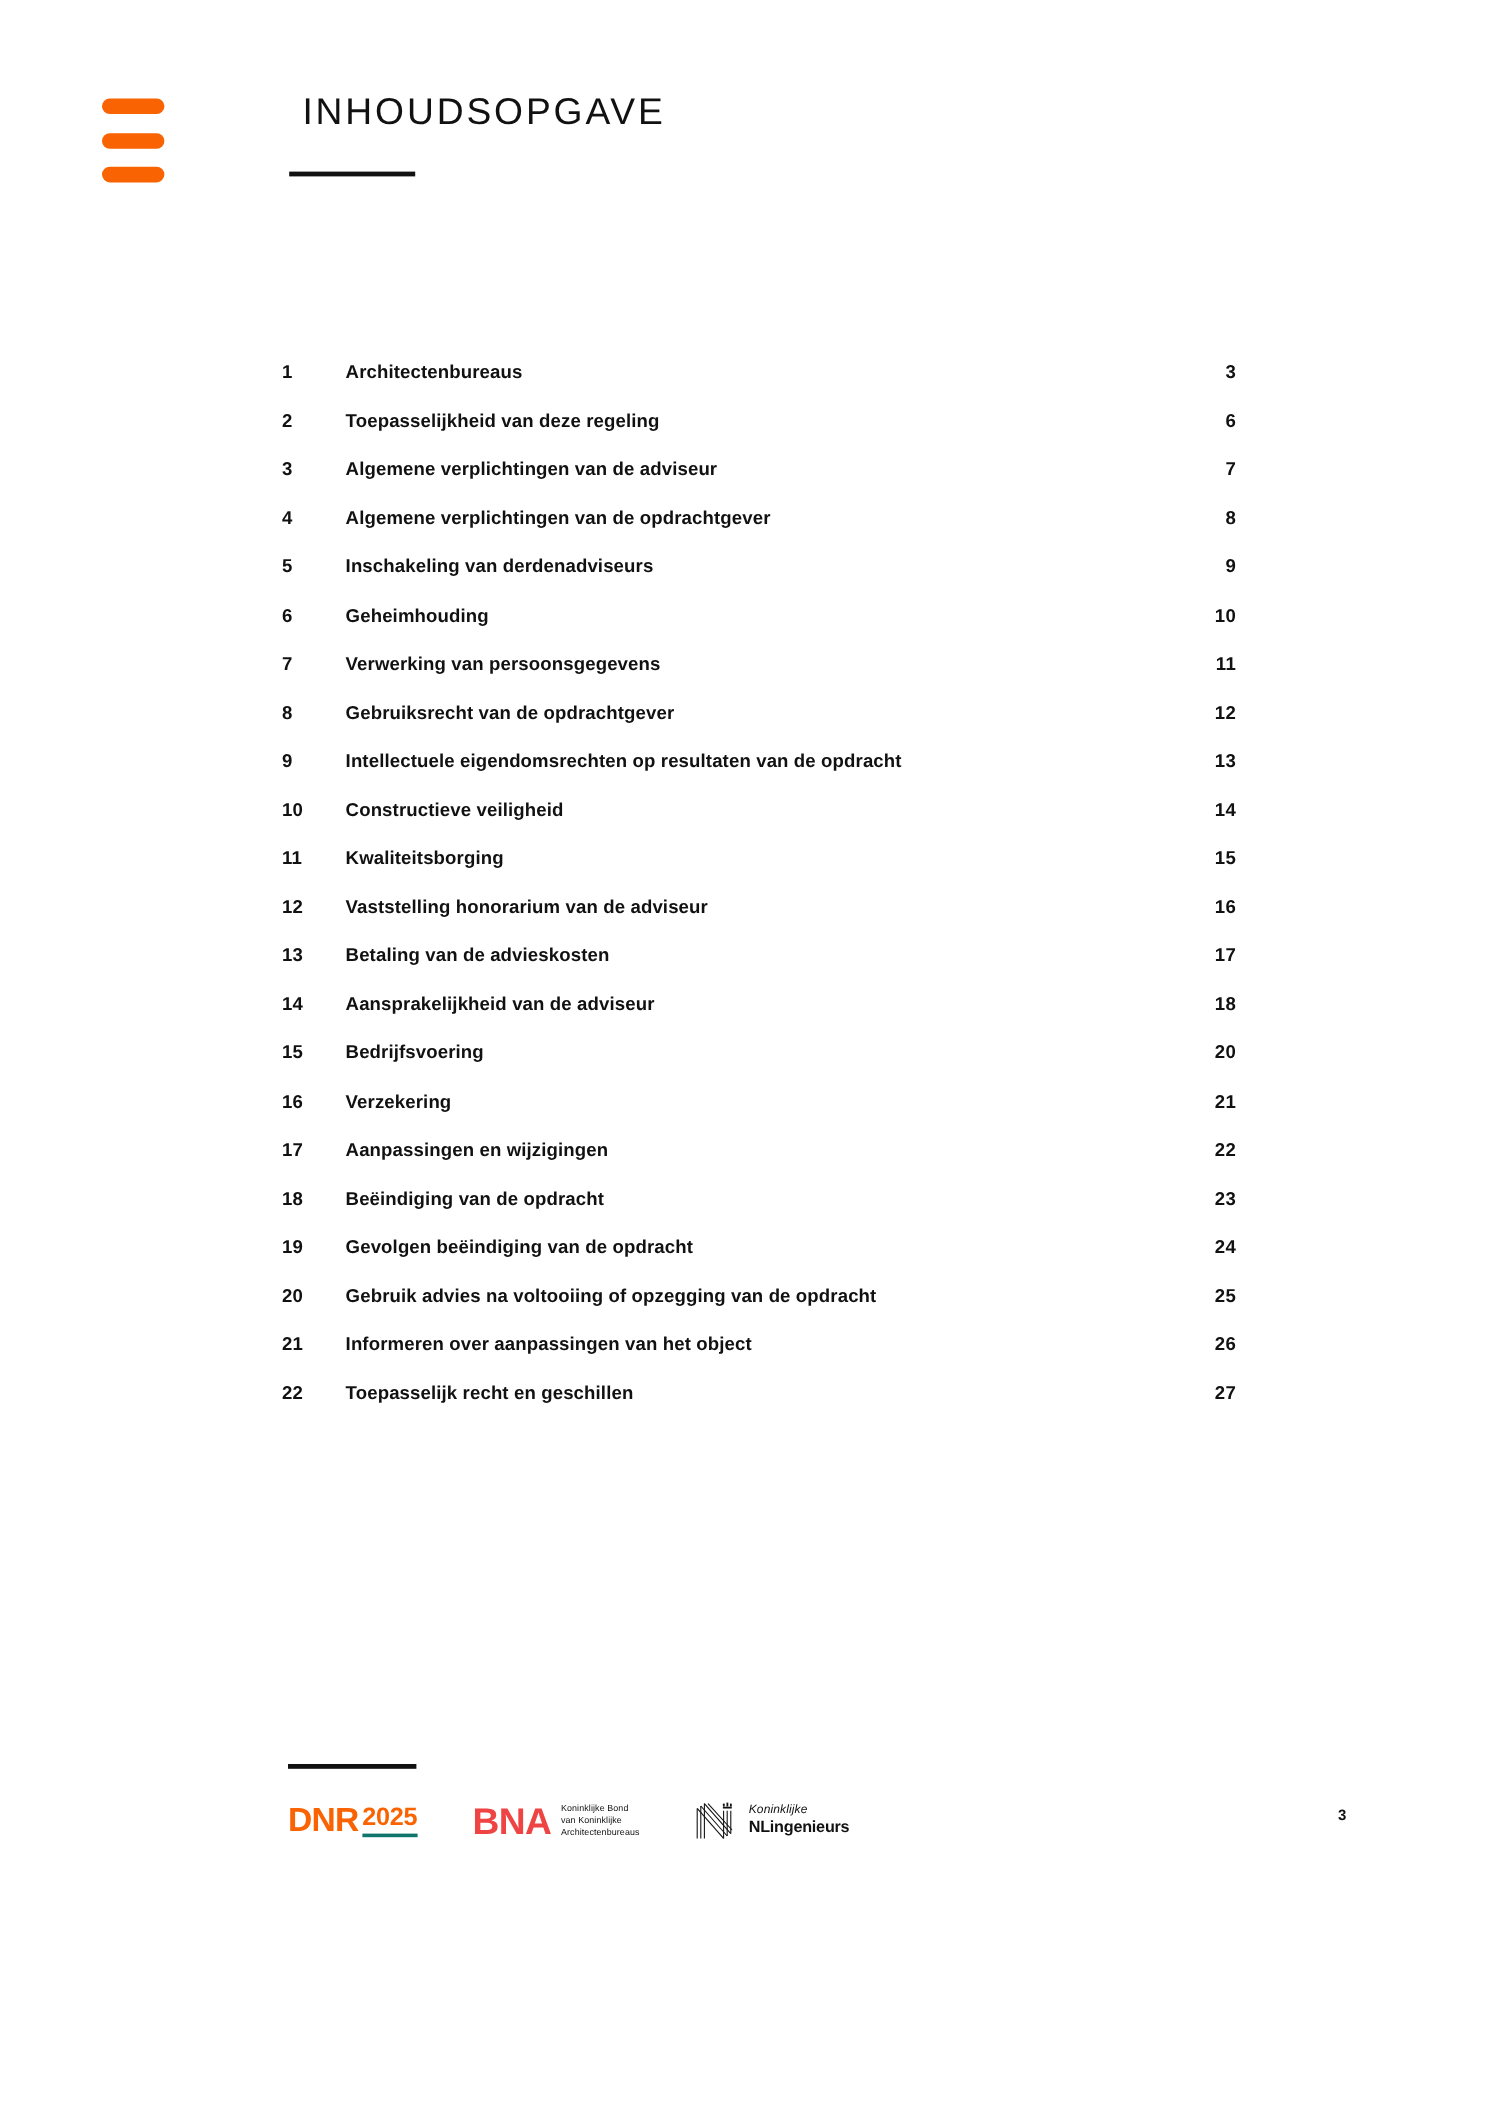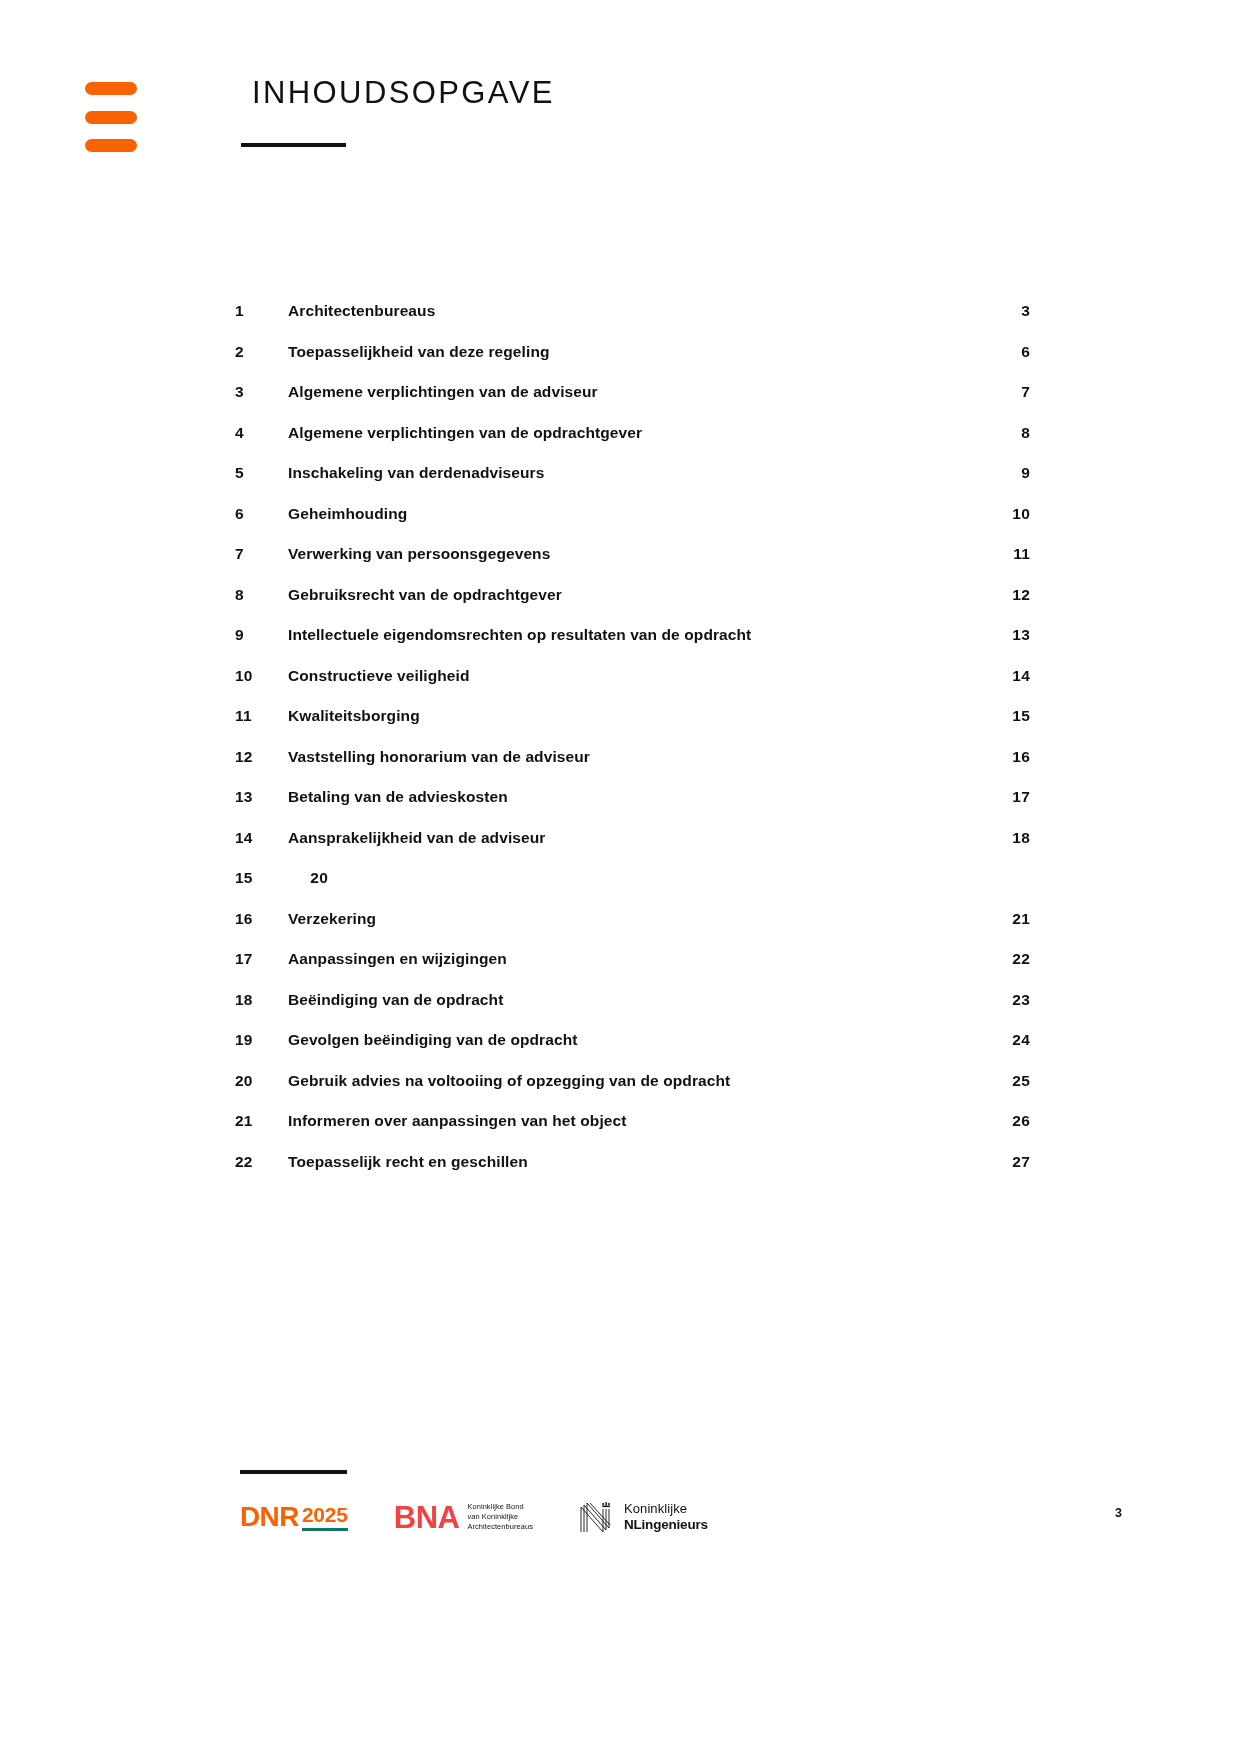--- a/index.html
+++ b/index.html
@@ -171,24 +171,25 @@
   }
   .logo-nli .nli-mark {
     width: 40px;
     height: 36px;
     flex: 0 0 40px;
   }
   .logo-nli .nli-text {
     margin-left: 7px;
   }
   .logo-nli .nli-sub {
-    font-size: 13px;
+    font-size: 10px;
     line-height: 1.2;
     color: #111111;
     letter-spacing: 0.1px;
+    font-style: italic;
   }
   .logo-nli .nli-word {
     font-size: 13.5px;
     font-weight: 700;
     color: #111111;
     line-height: 1.15;
     letter-spacing: -0.2px;
   }
 
   .footer-page-number {
@@ -282,20 +283,21 @@
       <span class="toc-label">Betaling van de advieskosten</span>
       <span class="toc-page">17</span>
     </div>
     <div class="toc-row">
       <span class="toc-num">14</span>
       <span class="toc-label">Aansprakelijkheid van de adviseur</span>
       <span class="toc-page">18</span>
     </div>
     <div class="toc-row">
       <span class="toc-num">15</span>
+      <span class="toc-label">Bedrijfsvoering</span>
       <span class="toc-page">20</span>
     </div>
     <div class="toc-row">
       <span class="toc-num">16</span>
       <span class="toc-label">Verzekering</span>
       <span class="toc-page">21</span>
     </div>
     <div class="toc-row">
       <span class="toc-num">17</span>
       <span class="toc-label">Aanpassingen en wijzigingen</span>

